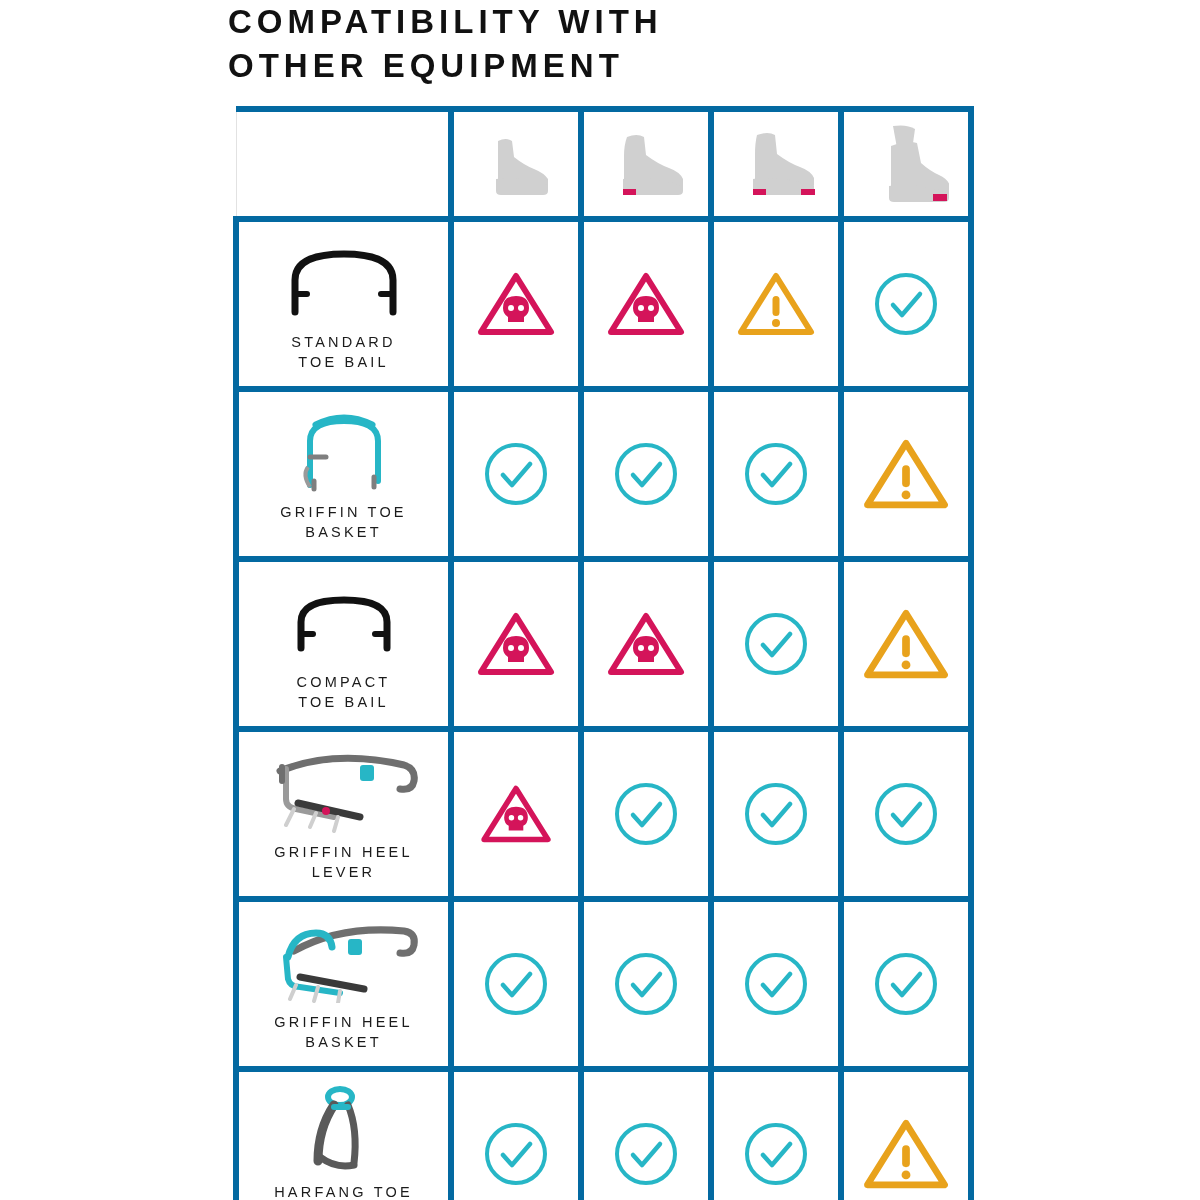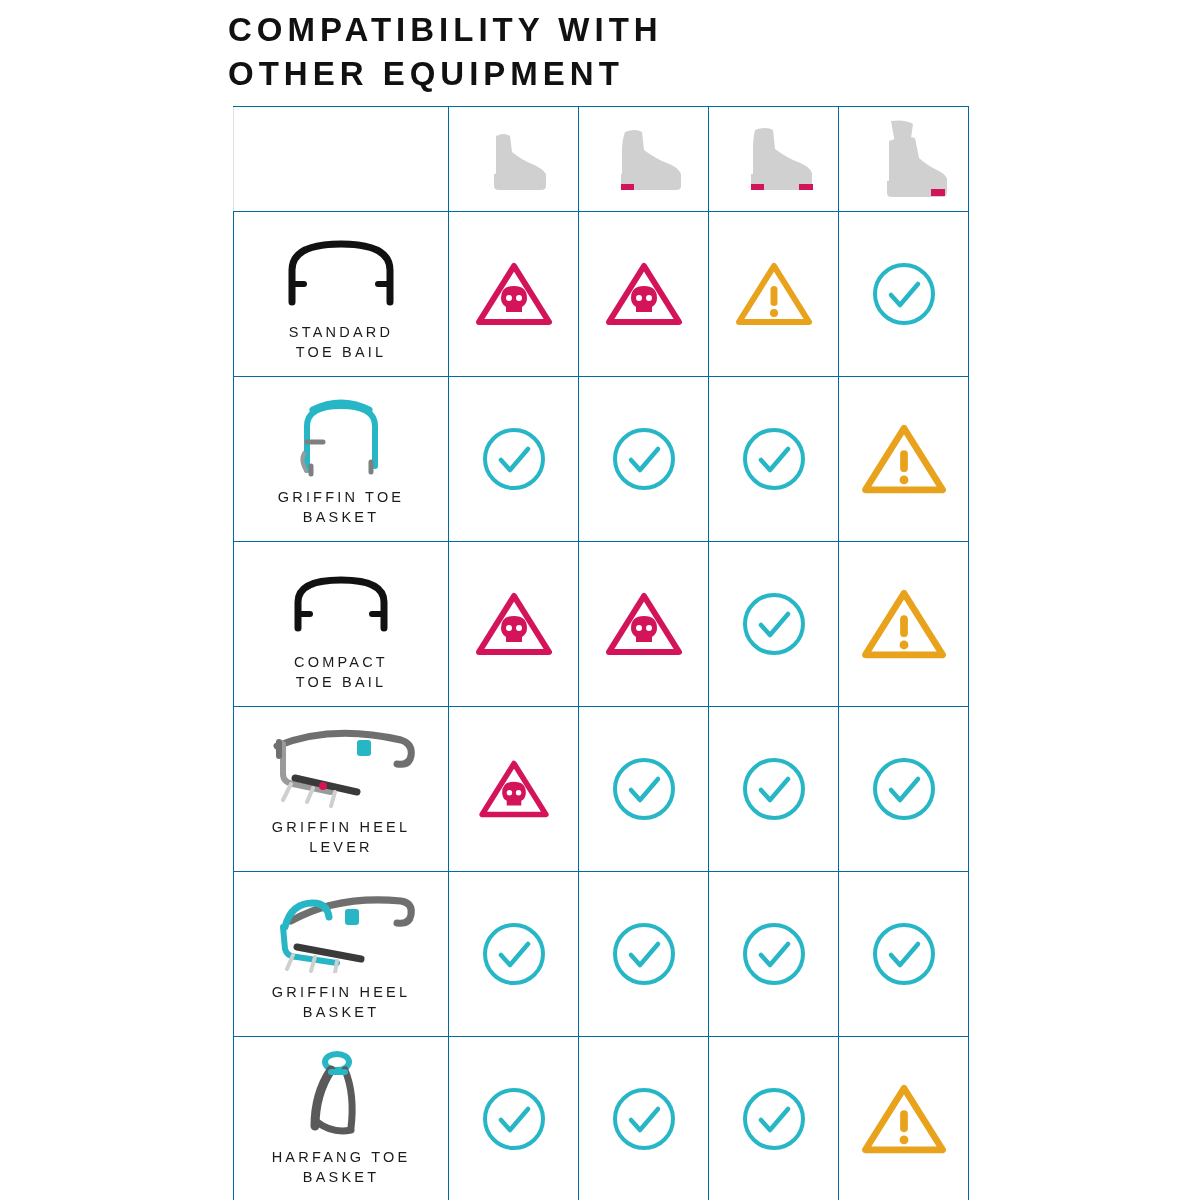--- a/index.html
+++ b/index.html
@@ -15,40 +15,40 @@
     overflow: hidden;
   }
   .page {
     position: relative;
     width: 1200px;
     height: 1200px;
   }
   .title {
     position: absolute;
     left: 228px;
-    top: 8px;
+    top: 0px;
     width: 760px;
     font-size: 33px;
     font-weight: bold;
     letter-spacing: 5px;
     line-height: 44px;
     color: #111111;
     text-transform: uppercase;
     white-space: pre-line;
   }
   .matrix {
     position: absolute;
     left: 233px;
     top: 106px;
     width: 735px;
     border-collapse: collapse;
     table-layout: fixed;
   }
   .matrix td {
-    border: 1px solid #0369a1;
+    border: 6px solid #0369a1;
     padding: 0;
     text-align: center;
     vertical-align: middle;
   }
   col.rowhead { width: 215px; }
   col.col { width: 130px; }
 
   tr.headrow td { height: 104px; }
   td.corner { border-left: 1px solid #e2e2e2; }
 

